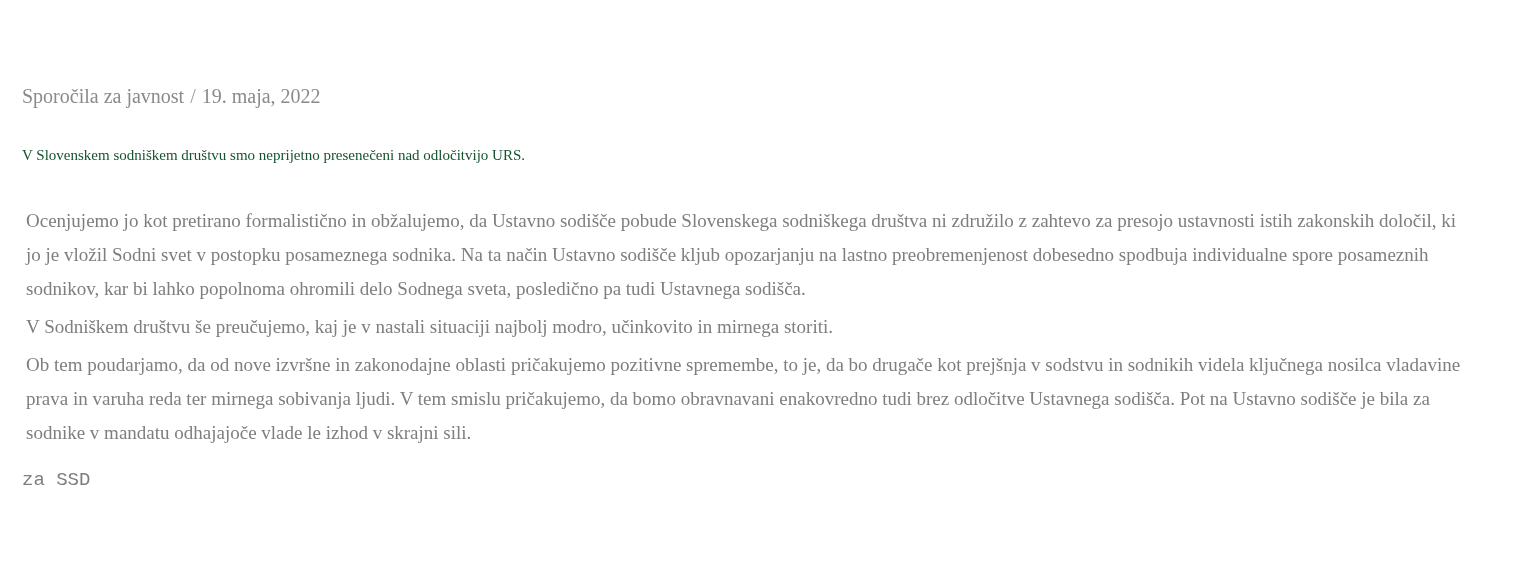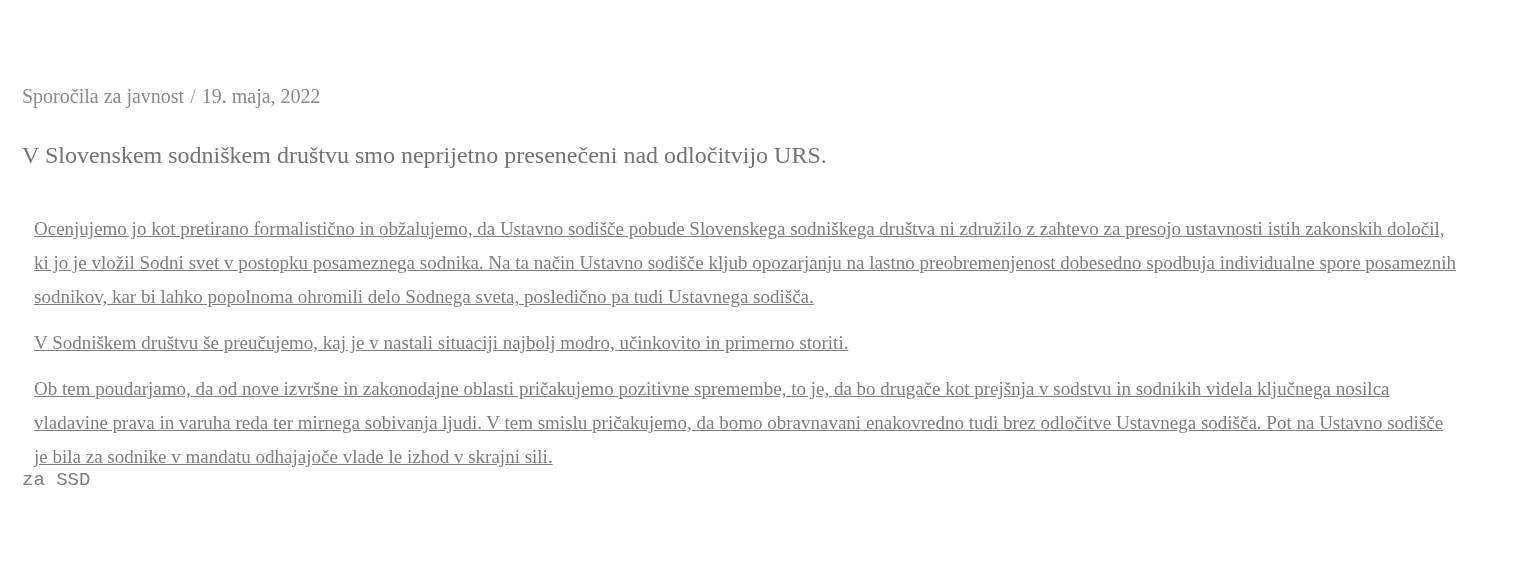--- a/index.html
+++ b/index.html
@@ -31,36 +31,35 @@
     white-space: nowrap;
   }
   .meta .sep {
     padding: 0 6px;
     color: #9a9a9a;
   }
   .lead {
     position: absolute;
     top: 141px;
     left: 22px;
-    font-size: 24px;
+    font-size: 15px;
     line-height: 28px;
-    color: #737373;
+    color: #14532d;
   }
   .body-block {
     position: absolute;
     top: 200px;
     left: 22px;
     right: 60px;
     font-size: 19px;
     line-height: 34px;
     color: #7e7e7e;
   }
   .body-block p {
-    margin: 12px;
-    text-decoration: underline;
+    margin: 4px;
   }
   .signature-1 {
     position: absolute;
     top: 466px;
     left: 22px;
     font-size: 19px;
     line-height: 28px;
     color: #7e7e7e;
     font-family: Liberation Mono, monospace;
   }
@@ -79,19 +78,19 @@
 <div class="page">
 
   <div class="meta">
     <span>Sporočila za javnost</span><span class="sep">/</span><span>19. maja, 2022</span>
   </div>
 
   <div class="lead">V Slovenskem sodniškem društvu smo neprijetno presenečeni nad odločitvijo URS.</div>
 
   <div class="body-block">
     <p>Ocenjujemo jo kot pretirano formalistično in obžalujemo, da Ustavno sodišče pobude Slovenskega sodniškega društva ni združilo z zahtevo za presojo ustavnosti istih zakonskih določil, ki jo je vložil Sodni svet v postopku posameznega sodnika. Na ta način Ustavno sodišče kljub opozarjanju na lastno preobremenjenost dobesedno spodbuja individualne spore posameznih sodnikov, kar bi lahko popolnoma ohromili delo Sodnega sveta, posledično pa tudi Ustavnega sodišča.</p>
-    <p>V Sodniškem društvu še preučujemo, kaj je v nastali situaciji najbolj modro, učinkovito in primerno storiti.</p>
+    <p>V Sodniškem društvu še preučujemo, kaj je v nastali situaciji najbolj modro, učinkovito in mirnega storiti.</p>
     <p>Ob tem poudarjamo, da od nove izvršne in zakonodajne oblasti pričakujemo pozitivne spremembe, to je, da bo drugače kot prejšnja v sodstvu in sodnikih videla ključnega nosilca vladavine prava in varuha reda ter mirnega sobivanja ljudi. V tem smislu pričakujemo, da bomo obravnavani enakovredno tudi brez odločitve Ustavnega sodišča. Pot na Ustavno sodišče je bila za sodnike v mandatu odhajajoče vlade le izhod v skrajni sili.</p>
   </div>
 
   <div class="signature-1">za SSD</div>
 
 </div>
 
 </body></html>

